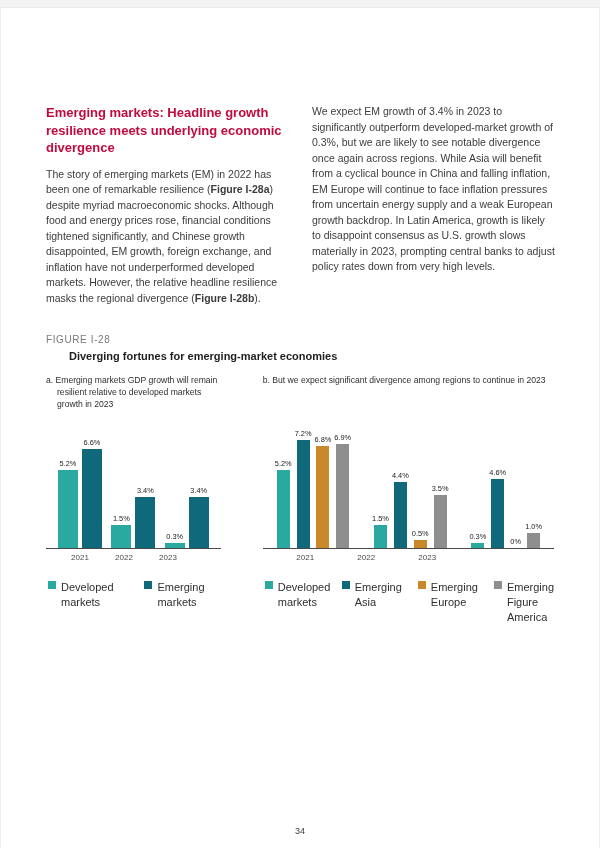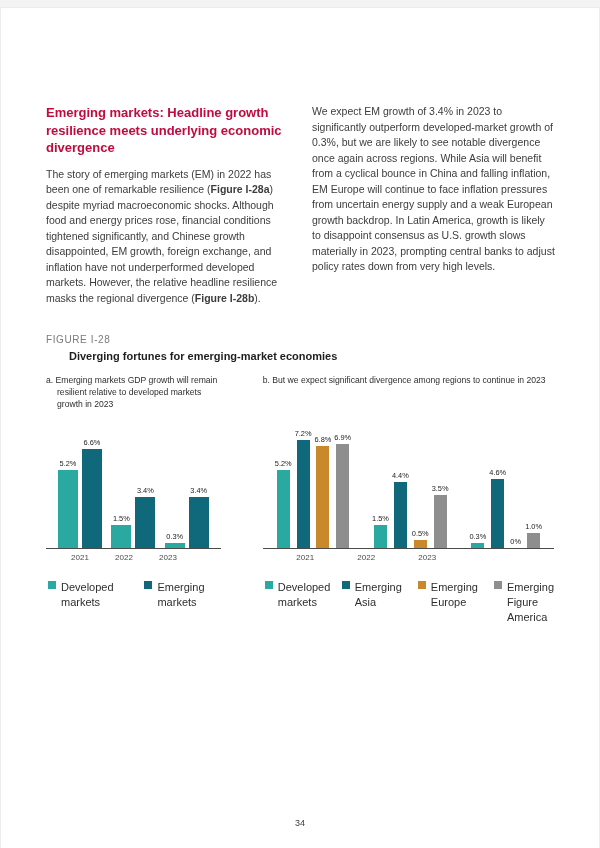--- a/index.html
+++ b/index.html
@@ -38,21 +38,21 @@
   .years{display:flex;padding:0 12px;margin-top:4px;}
   .year{text-align:center;font-size:8px;color:#4a4a4a;}
   .legend{display:flex;gap:16px;margin-top:18px;padding-left:2px;}
   .legend-item{display:flex;gap:5px;align-items:flex-start;}
   .swatch{width:8px;height:8px;flex:0 0 auto;margin-top:1px;display:inline-block;}
   .legend-label{font-size:11px;color:#2e2e2e;line-height:1.35;}
   .chart-b .legend-label{max-width:48px;display:inline-block;}
   .notes{margin-top:36px;font-size:7.5px;line-height:1.55;color:#2e2e2e;}
   .notes p{margin:0;}
   .page-number{
-    position:absolute;bottom:26px;left:0;width:100%;
+    position:absolute;bottom:18px;left:0;width:100%;
     text-align:center;font-size:9px;color:#3c3c3c;
   }
 </style>
 </head>
 <body>
 
 <div class="page">
   <div class="content">
 
     <div class="two-col">

